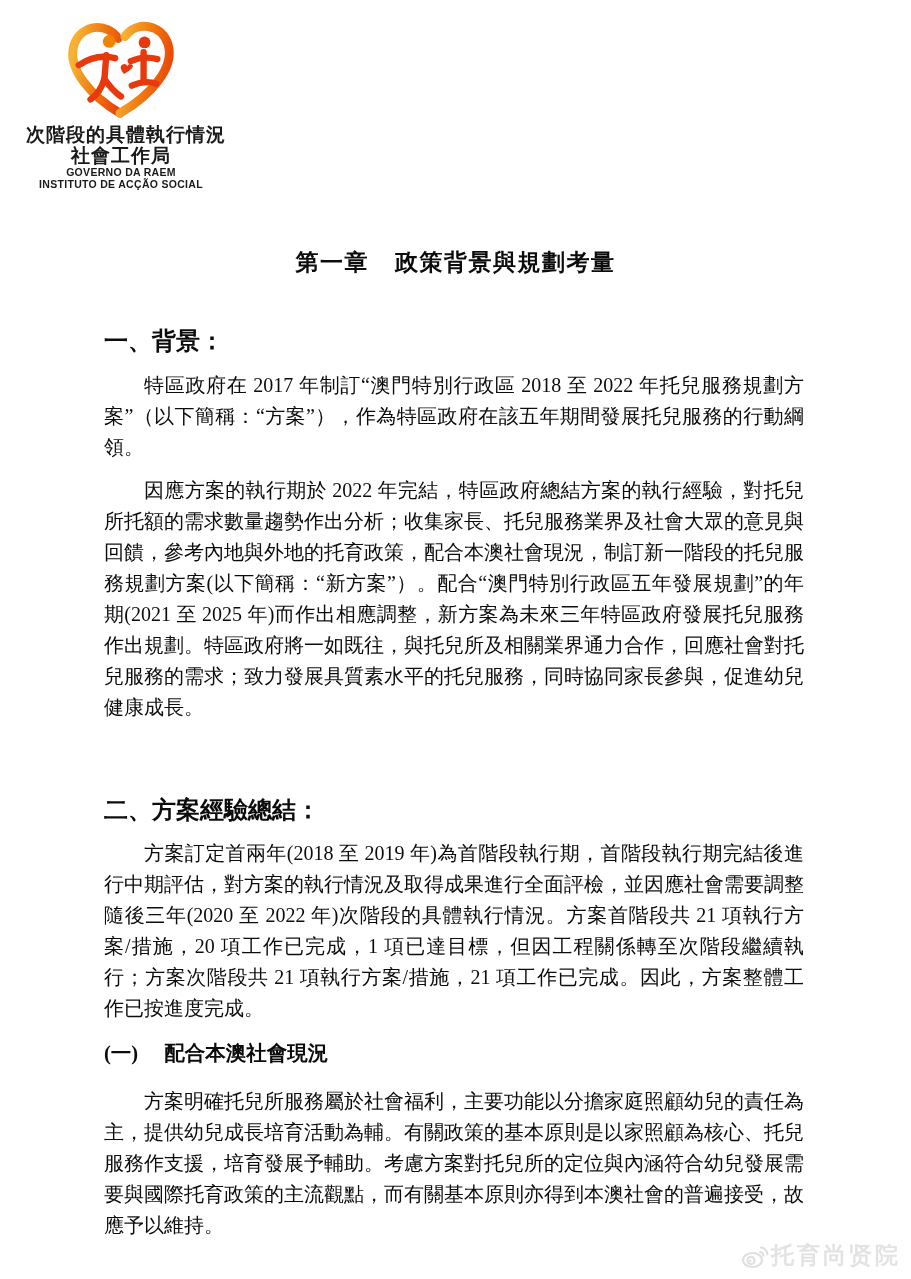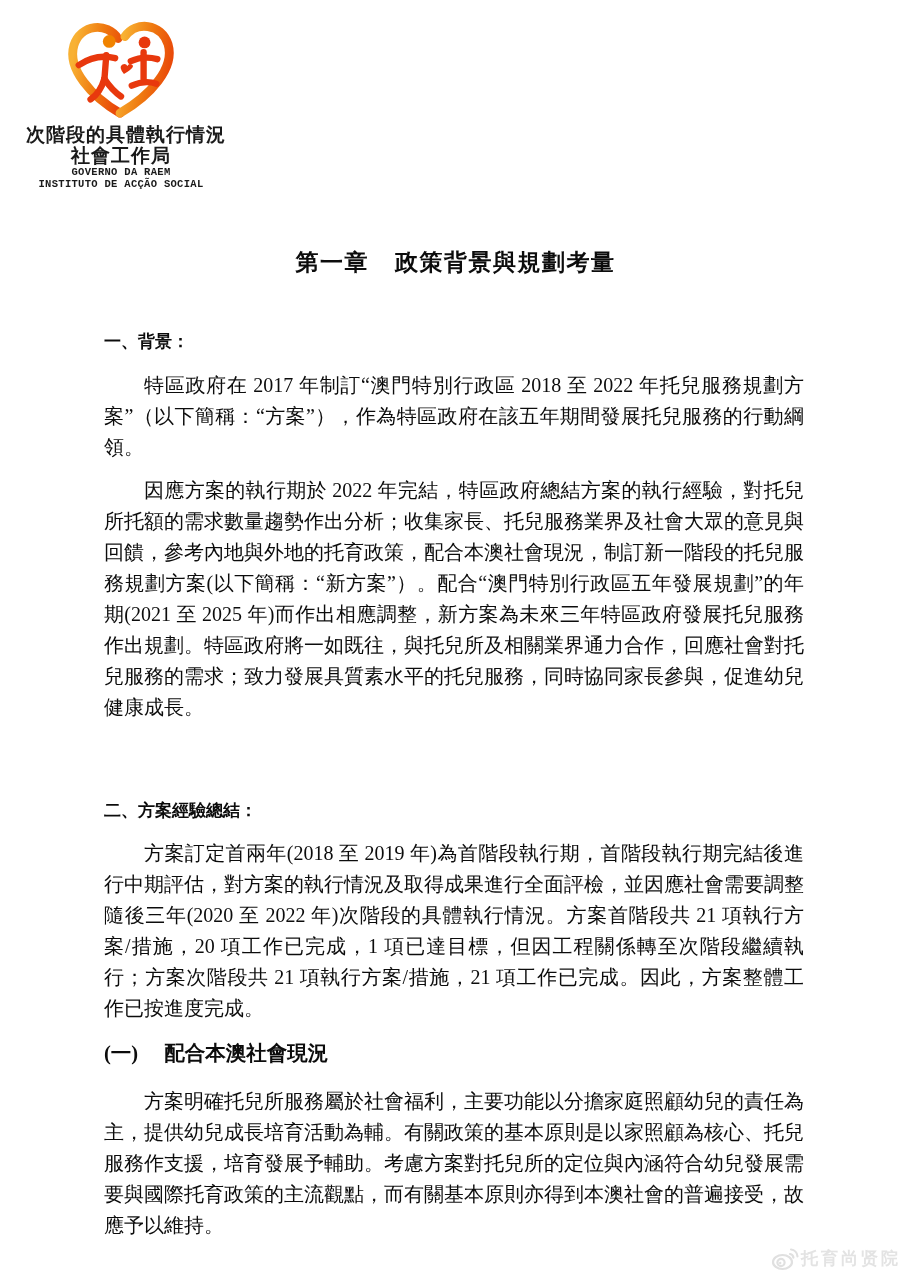--- a/index.html
+++ b/index.html
@@ -18,58 +18,58 @@
     position:absolute;left:26px;top:14px;width:190px;
     text-align:center;
   }
   .logo-svg{display:block;margin:0 auto 2px auto;}
   .agency-cn{
     font-family:"Liberation Sans","DejaVu Sans",sans-serif;
     font-weight:700;font-size:19px;line-height:21px;
     letter-spacing:1px;color:#1a1a1a;white-space:nowrap;
   }
   .agency-pt{
-    font-family:Liberation Mono, monospace;
+    font-family:Liberation Sans, sans-serif;
     font-weight:700;font-size:10.5px;line-height:12px;
     letter-spacing:.3px;color:#1a1a1a;white-space:nowrap;
   }
 
   
   .title-block{position:absolute;left:0;right:0;top:134px;text-align:center;}
   .title-line1{font-size:26px;font-weight:700;letter-spacing:3px;line-height:30px;}
   .title-line2{font-size:28px;font-weight:700;letter-spacing:1px;line-height:32px;margin-top:5px;}
   .chapter{
     position:absolute;left:0;right:0;top:249px;text-align:center;
     font-size:23px;font-weight:700;letter-spacing:1.5px;line-height:28px;
   }
   .chapter .gap{display:inline-block;width:26px;}
 
   
   .body{
     position:absolute;left:104px;top:326px;width:700px;
     font-size:20px;line-height:31px;
     text-align:justify;text-justify:inter-ideograph;
   }
-  .body h3{font-size:17px;font-weight:700;margin:0;line-height:31px;text-align:left;}
+  .body h3{font-size:24px;font-weight:700;margin:0;line-height:31px;text-align:left;}
   .body h4{font-size:20.5px;font-weight:700;margin:14px 0 0 0;line-height:31px;text-align:left;}
   .body h4 .sub-num{display:inline-block;margin-right:26px;}
   .body p{margin:0;text-indent:2em;}
   .p-a{margin-top:13px !important;}
   .p-b{margin-top:12px !important;}
   .h-sec2{margin-top:72px !important;}
   .p-c{margin-top:12px !important;}
   .p-d{margin-top:17px !important;}
 
   
   .watermark{
     position:absolute;right:10px;bottom:8px;
     display:flex;align-items:center;
     color:#e3e3e3;
     font-family:"Liberation Sans","DejaVu Sans",sans-serif;
-    font-weight:700;font-size:17px;letter-spacing:3px;
+    font-weight:700;font-size:23px;letter-spacing:3px;
     user-select:none;
   }
 </style>
 </head>
 <body>
 
 <div class="page">
 
   <div class="logo-block">
     <svg class="logo-svg" width="118" height="108" viewBox="0 0 120 110" aria-hidden="true">

